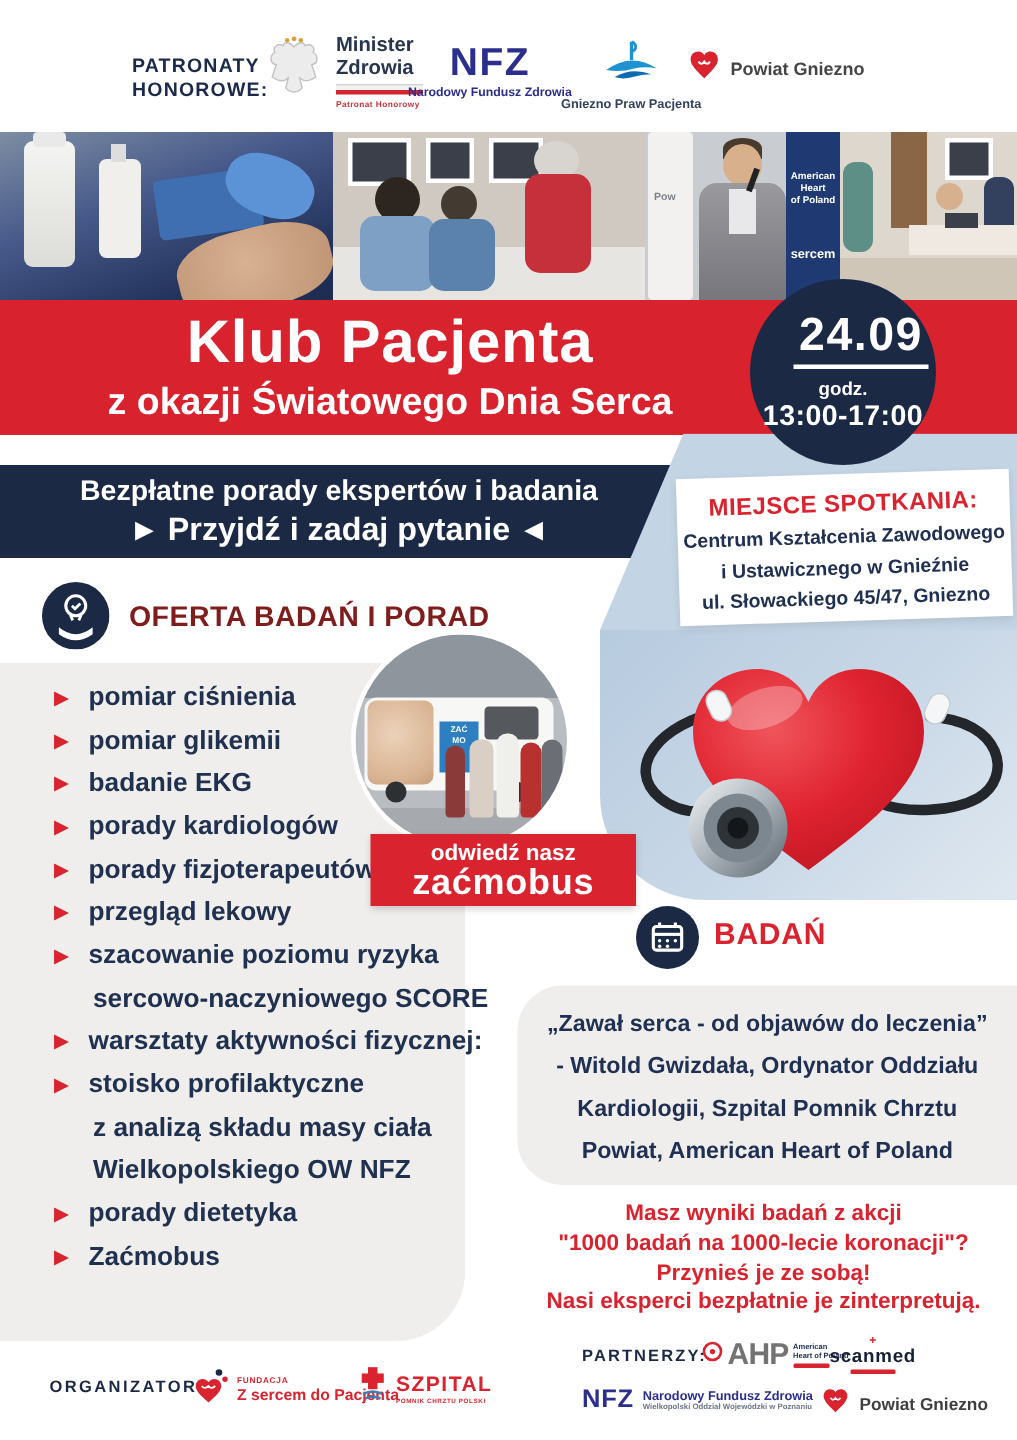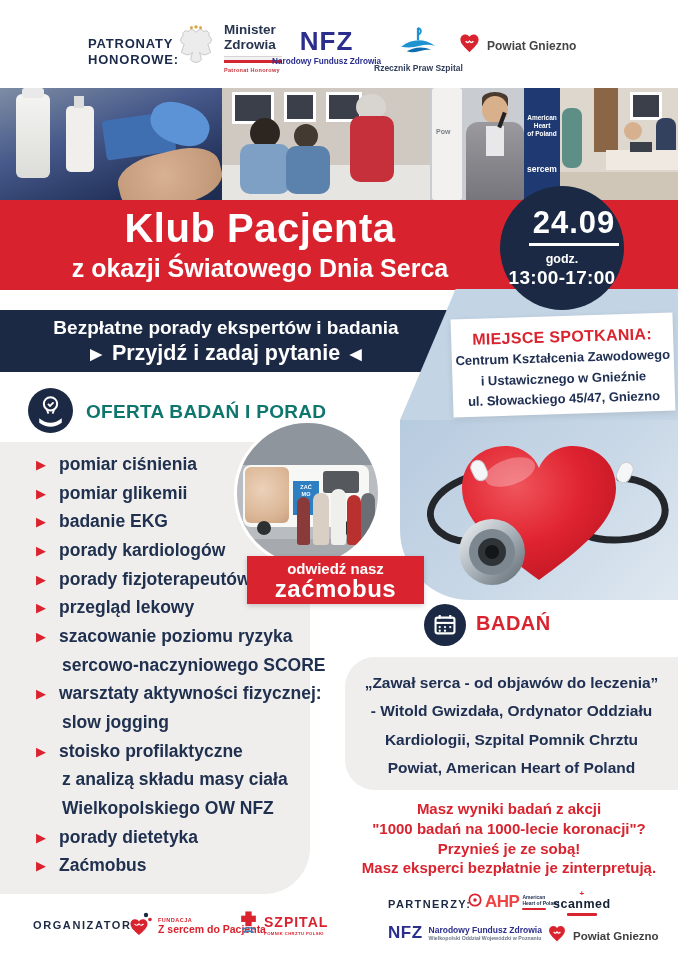--- a/index.html
+++ b/index.html
@@ -64,21 +64,21 @@
                 transform:rotate(-1.8deg);box-shadow:0 2px 6px rgba(0,0,0,.10);z-index:3;
                 text-align:center;padding-top:10px;box-sizing:border-box;}
   .loc-head{font-size:16px;font-weight:800;color:#d9232e;line-height:22px;letter-spacing:.3px;}
   .loc-line{font-size:13px;font-weight:700;color:#203052;line-height:20.5px;}
   .heart-area{position:absolute;left:400px;top:420px;width:278px;height:180px;
               background:linear-gradient(135deg,#b7cbdf 0%,#c9d8e7 55%,#dfe8f0 100%);
               border-radius:0 0 0 70px;overflow:hidden;}
 
   
   .offer-icon{position:absolute;left:28px;top:388px;}
-  .offer-head{position:absolute;left:86px;top:401px;font-size:19px;font-weight:800;color:#0f766e;
+  .offer-head{position:absolute;left:86px;top:401px;font-size:19px;font-weight:800;color:#7f1d1d;
               letter-spacing:.3px;text-align:right;}
   .offer-panel{position:absolute;left:0;top:442px;width:310px;height:452px;background:#efeeec;
                border-radius:0 26px 46px 0;}
   .offer-list{padding-top:8px;}
   .offer-line{display:flex;align-items:center;height:28.7px;}
   .offer-line .bullet{color:#d9232e;font-size:13px;margin:0 13px 0 36px;line-height:1;}
   .offer-line.cont{padding-left:62px;}
   .offer-line .txt{font-size:17.5px;font-weight:700;color:#20304f;white-space:nowrap;}
 
   
@@ -116,21 +116,21 @@
              letter-spacing:1.6px;}
   .fundacja{position:absolute;left:128px;top:911px;display:flex;align-items:center;gap:4px;}
   .fund-top{font-size:5.5px;font-weight:800;color:#d9232e;letter-spacing:.5px;}
   .fund-name{font-size:10.5px;font-weight:800;color:#d9232e;}
   .szpital{position:absolute;left:238px;top:910px;display:flex;align-items:center;gap:5px;}
   .szp-name{font-size:14px;font-weight:700;color:#d9232e;letter-spacing:1px;line-height:14px;}
   .szp-sub{font-size:4.2px;font-weight:700;color:#d9232e;letter-spacing:.4px;margin-top:2px;}
   .part-label{position:absolute;left:388px;top:898px;font-size:11px;font-weight:800;color:#1b2944;
               letter-spacing:1.4px;}
   .ahp{position:absolute;left:468px;top:892px;display:flex;align-items:center;gap:3px;}
-  .ahp-abbr{font-size:17px;font-weight:800;color:#ef4444;letter-spacing:-.5px;}
+  .ahp-abbr{font-size:20px;font-weight:800;color:#737373;letter-spacing:-.5px;}
   .ahp-side{display:flex;flex-direction:column;}
   .ahp-side .t{font-size:5px;font-weight:700;color:#203052;line-height:6px;}
   .tagline-bar{width:24px;height:2.5px;background:#d9232e;margin-top:2px;border-radius:1px;}
   .scanmed{position:absolute;left:553px;top:890px;display:flex;flex-direction:column;align-items:center;}
   .scan-plus{font-size:8px;font-weight:800;color:#d9232e;line-height:7px;}
   .scan-name{font-size:12.5px;font-weight:800;color:#142033;letter-spacing:.5px;}
   .nfz-foot{position:absolute;left:388px;top:923px;display:flex;align-items:center;gap:6px;}
   .nfz-f-abbr{font-size:17px;font-weight:800;color:#2b2e8c;letter-spacing:.5px;}
   .nfz-f-sub1{font-size:8.5px;font-weight:700;color:#2b2e8c;line-height:10px;}
   .nfz-f-sub2{font-size:5.2px;font-weight:600;color:#6b7686;line-height:7px;}
@@ -177,21 +177,21 @@
 
     <div class="logo-group" style="left:374px;top:26px;flex-direction:column;">
       <span>
         <svg width="46" height="30" viewBox="0 0 48 32">
           <path d="M24 2 v13" stroke="#1f93d1" stroke-width="2.4" fill="none"></path>
           <path d="M24 2 c4 1.5 4 5.5 0 7" stroke="#1f93d1" stroke-width="2" fill="none"></path>
           <path d="M6 22 q18 -13 36 -1 q-8 -2 -16 0 q-10 3 -20 1 Z" fill="#1f93d1"></path>
           <path d="M12 27 q12 -7 26 -2 q-7 0 -13 2 q-7 2 -13 0 Z" fill="#0d6db0"></path>
         </svg>
       </span>
-      <span class="rz-sub">Rzecznik Praw Szpital</span>
+      <span class="rz-sub">Gniezno Praw Pacjenta</span>
     </div>
 
     <div class="logo-group" style="left:458px;top:32px;gap:6px;">
       <span>
         <svg width="23" height="23" viewBox="0 0 24 24">
           <path d="M12 21 C6.5 15.5 2.5 12 2.5 7.8 C2.5 4.6 5 2.5 7.8 2.5 C9.7 2.5 11.2 3.5 12 5 C12.8 3.5 14.3 2.5 16.2 2.5 C19 2.5 21.5 4.6 21.5 7.8 C21.5 12 17.5 15.5 12 21 Z" fill="#d9232e"></path>
           <path d="M8 9.5 q2 3 4 0 q2 3 4 0" stroke="#fff" stroke-width="1.4" fill="none"></path>
         </svg>
       </span>
       <span class="pg-name">Powiat Gniezno</span>
@@ -359,23 +359,20 @@
           </div>
           <div class="offer-line cont">
             <span class="txt">sercowo-naczyniowego SCORE</span>
           </div>
         </div>
         <div>
           <div class="offer-line">
             <span class="bullet">▶</span>
             <span class="txt">warsztaty aktywności fizycznej:</span>
           </div>
-          <div class="offer-line cont">
-            <span class="txt">slow jogging</span>
-          </div>
         </div>
         <div>
           <div class="offer-line">
             <span class="bullet">▶</span>
             <span class="txt">stoisko profilaktyczne</span>
           </div>
           <div class="offer-line cont">
             <span class="txt">z analizą składu masy ciała</span>
           </div>
           <div class="offer-line cont">
@@ -438,21 +435,21 @@
     <div class="lecture-line">„Zawał serca - od objawów do leczenia”</div>
     <div class="lecture-line">- Witold Gwizdała, Ordynator Oddziału</div>
     <div class="lecture-line">Kardiologii, Szpital Pomnik Chrztu</div>
     <div class="lecture-line">Powiat, American Heart of Poland</div>
   </div>
 
   <div class="cta">
     <div>Masz wyniki badań z akcji</div>
     <div>"1000 badań na 1000-lecie koronacji"?</div>
     <div>Przynieś je ze sobą!</div>
-    <div>Masz eksperci bezpłatnie je zinterpretują.</div>
+    <div>Nasi eksperci bezpłatnie je zinterpretują.</div>
   </div>
 
   <div class="org-label">ORGANIZATOR:</div>
 
   <div class="fundacja">
     <span>
       <svg width="26" height="26" viewBox="0 0 26 26">
         <circle cx="18" cy="4" r="2.2" fill="#1b2944"></circle>
         <circle cx="22" cy="8.5" r="1.8" fill="#d9232e"></circle>
         <path d="M11 24 C6 19.5 2.5 16.5 2.5 13 C2.5 10.2 4.7 8.3 7.1 8.3 C8.7 8.3 10.2 9.2 11 10.4 C11.8 9.2 13.3 8.3 14.9 8.3 C17.3 8.3 19.5 10.2 19.5 13 C19.5 16.5 16 19.5 11 24 Z" fill="#d9232e"></path>

